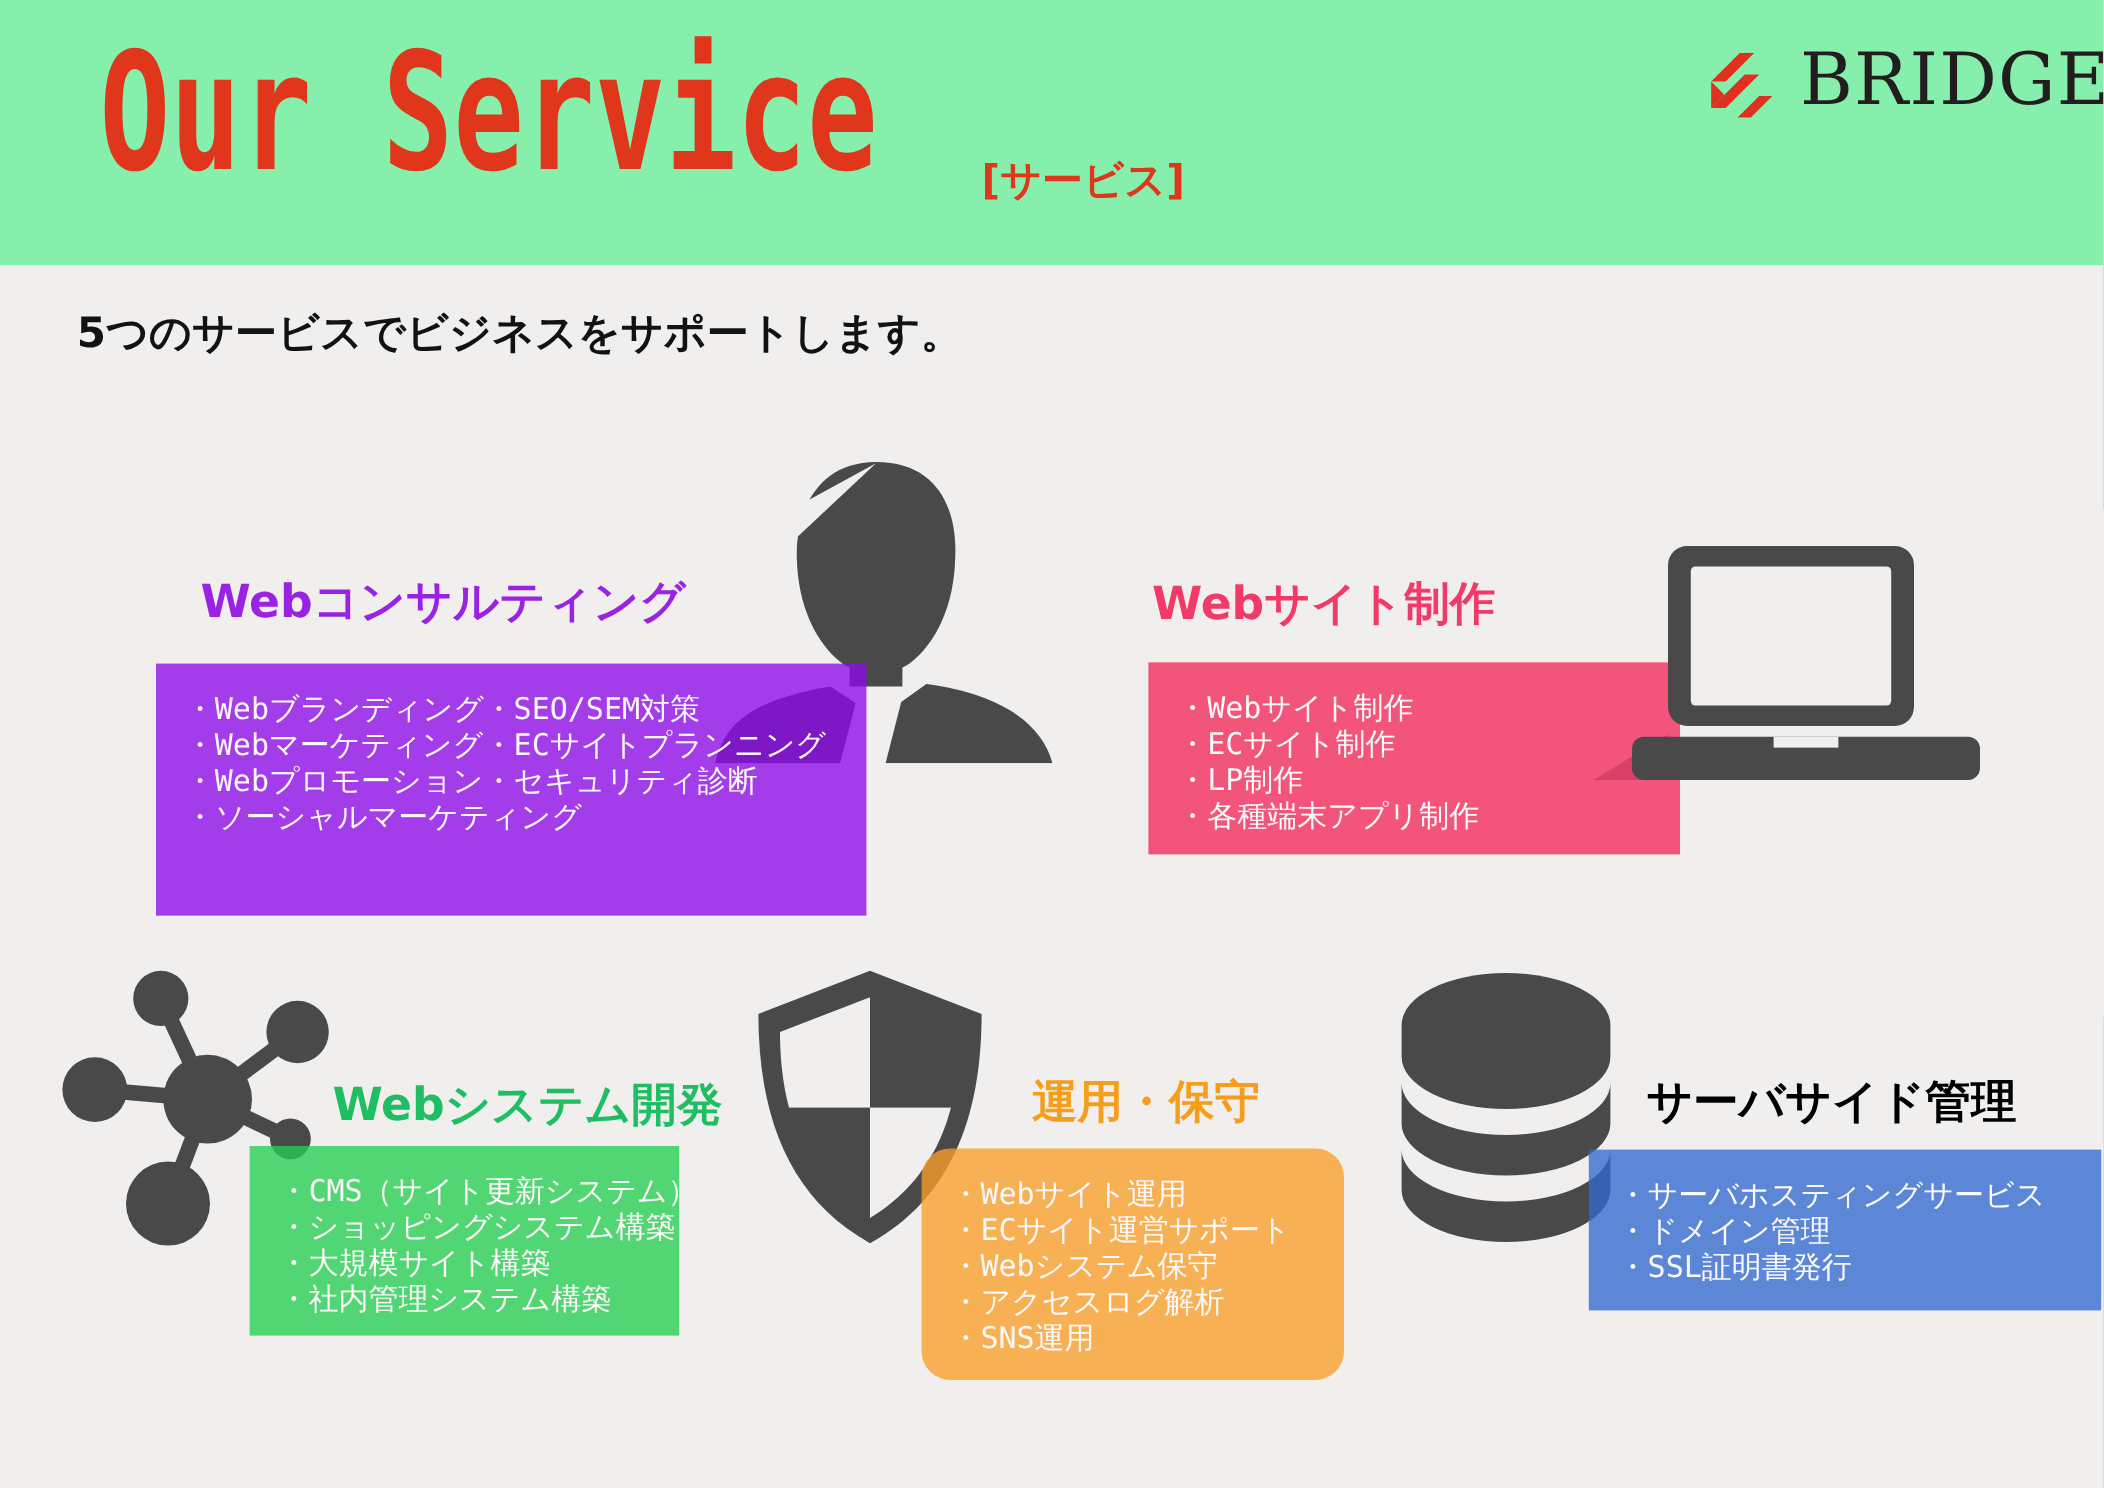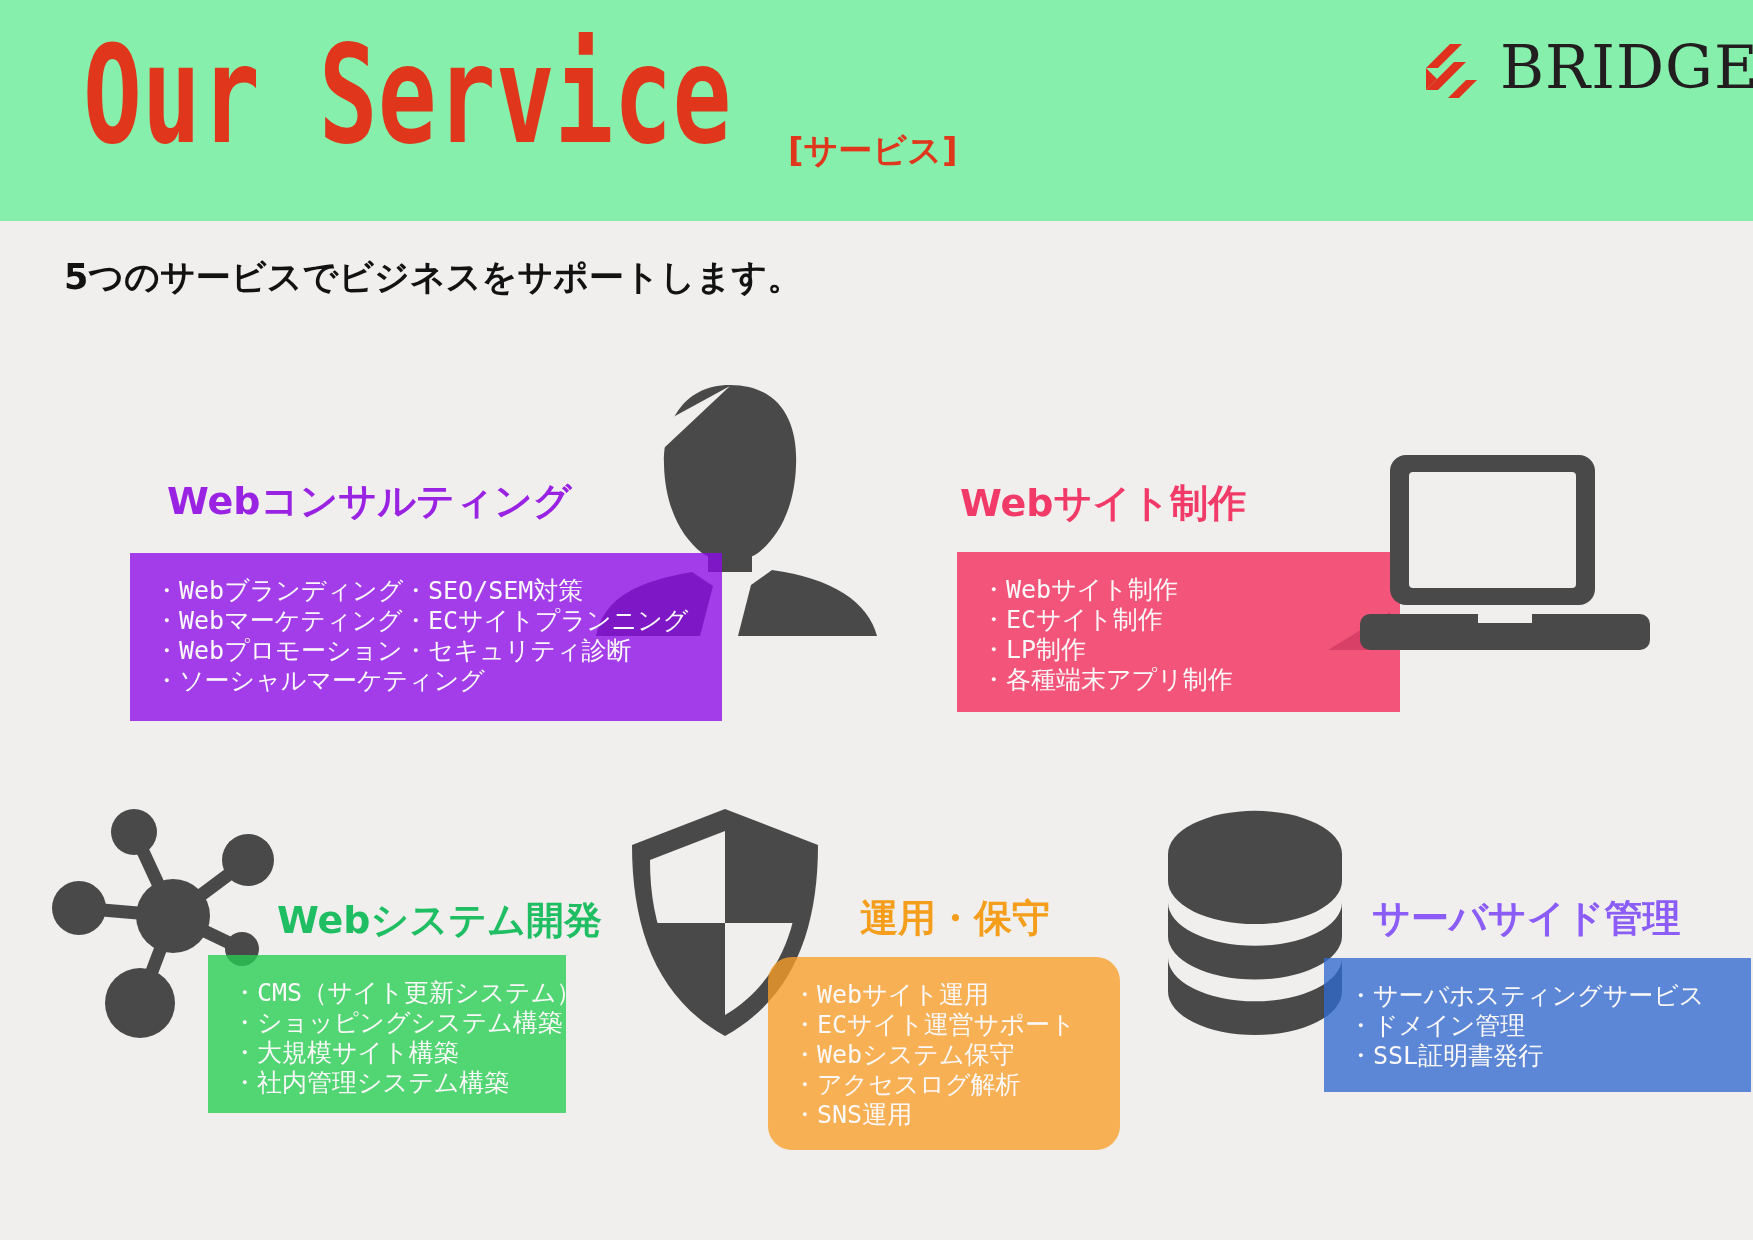--- a/index.html
+++ b/index.html
@@ -2,39 +2,39 @@
 <html><head>
 <meta charset="utf-8">
 <style>
   html,body{margin:0;padding:0;background:#cfcfcf;}
   .stage{position:relative;width:1753px;height:1240px;background:#f0efed;overflow:hidden;
          font-family:"DejaVu Sans","Liberation Sans",sans-serif;}
   .header-band{position:absolute;left:0;top:0;width:1753px;height:221px;background:#86efac;}
   .main-title{position:absolute;left:83px;top:20px;color:#e0371c;white-space:nowrap;
               font-family:"DejaVu Sans Mono","Liberation Mono",monospace;font-weight:bold;
               font-size:136px;line-height:150px;transform:scaleX(0.72);transform-origin:0 0;}
-  .subtitle{position:absolute;left:788px;top:128px;color:#e0371c;font-weight:bold;font-size:34px;white-space:nowrap;}
+  .subtitle{position:absolute;left:818px;top:128px;color:#e0371c;font-weight:bold;font-size:34px;white-space:nowrap;}
   .logo-icon{position:absolute;left:1424px;top:44px;width:56px;height:56px;}
   .logo-text{position:absolute;left:1500px;top:32px;color:#221e1f;white-space:nowrap;
              font-family:"DejaVu Serif","Liberation Serif",serif;font-size:60px;letter-spacing:1px;}
   .intro-heading{position:absolute;left:64px;top:254px;font-size:35px;font-weight:bold;color:#121212;white-space:nowrap;}
 
   .icon{position:absolute;z-index:1;}
   .over-icon{position:absolute;z-index:4;}
   .shadow-shape{position:absolute;z-index:3;}
 
   .svc-title{position:absolute;z-index:3;font-weight:bold;font-size:38px;white-space:nowrap;}
   #t-consulting{left:167px;top:476px;color:#9a23e3;}
   #t-production{left:960px;top:478px;color:#f23a68;}
   #t-development{left:277px;top:895px;color:#1fbe63;}
   #t-maintenance{left:832px;top:893px;color:#f59e1b;margin-left:28px;}
-  #t-server{left:1372px;top:893px;color:#8b5cf6;font-family:Liberation Mono, monospace;}
+  #t-server{left:1372px;top:893px;color:#000000;font-family:Liberation Mono, monospace;}
 
   .card{position:absolute;z-index:2;}
-  #card-consulting{left:130px;top:553px;width:592px;height:168px;background:rgba(141,9,232,0.78);}
+  #card-consulting{left:130px;top:553px;width:592px;height:210px;background:rgba(141,9,232,0.78);}
   #card-production{left:957px;top:552px;width:431px;height:160px;background:rgba(243,41,90,0.78);padding-left:12px;}
   #card-development{left:208px;top:955px;width:358px;height:158px;background:rgba(37,205,81,0.78);}
   #card-maintenance{left:768px;top:957px;width:352px;height:193px;background:rgba(248,158,40,0.78);border-radius:24px;}
   #card-server{left:1324px;top:958px;width:427px;height:134px;background:rgba(49,105,207,0.78);}
 
   .card ul{list-style:none;margin:0;padding:0;position:absolute;top:23px;left:24px;}
   .card li{color:#fbf8f9;font-size:25px;line-height:30px;white-space:nowrap;
            font-family:"DejaVu Sans Mono","DejaVu Sans","Liberation Mono",monospace;}
   #card-consulting .col2{left:273px;}
 </style>

